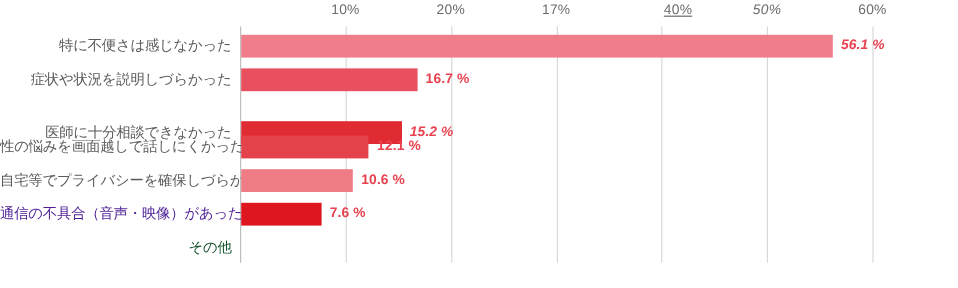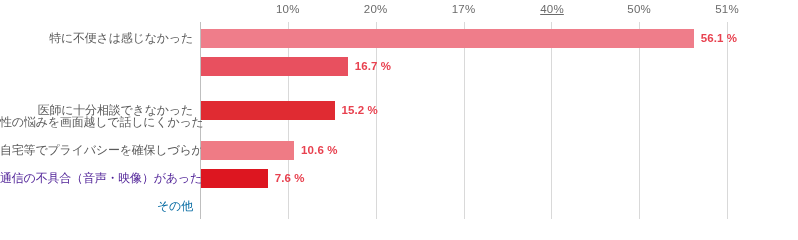--- a/index.html
+++ b/index.html
@@ -119,72 +119,77 @@
 </style>
 </head>
 <body>
 
 <div id="chart-root">
 
   <div class="axis-top">
       <div class="tick-label" style="left: 87.8333px; color: rgb(107, 107, 107);">10%</div>
       <div class="tick-label" style="left: 175.667px; color: rgb(107, 107, 107);">20%</div>
       <div class="tick-label" style="left: 263.5px; color: rgb(107, 107, 107);">17%</div>
-      <div class="tick-label" style="left: 352px; color: rgb(107, 107, 107); text-decoration: underline;">40%</div>
-      <div class="tick-label" style="left: 439.167px; color: rgb(107, 107, 107);">50%</div>
-      <div class="tick-label" style="left: 527px; color: rgb(107, 107, 107);">51%</div>
+      <div class="tick-label" style="left: 365px; color: rgb(107, 107, 107); text-decoration: underline;">40%</div>
+      <div class="tick-label" style="left: 439.167px; color: rgb(107, 107, 107); font-style: italic;">50%</div>
+      <div class="tick-label" style="left: 527px; color: rgb(107, 107, 107);">60%</div>
     </div>
 
   <div class="plot-area">
     <div class="axis-line-v"></div>
   <div class="gridline" style="left: 87.8333px; background: rgb(217, 217, 217);"></div>
       <div class="gridline" style="left: 175.667px; background: rgb(217, 217, 217);"></div>
       <div class="gridline" style="left: 263.5px; background: rgb(217, 217, 217);"></div>
       <div class="gridline" style="left: 351.333px; background: rgb(217, 217, 217);"></div>
       <div class="gridline" style="left: 439.167px; background: rgb(217, 217, 217);"></div>
       <div class="gridline" style="left: 527px; background: rgb(217, 217, 217);"></div>
     </div>
 
   <div class="rows">
       <div class="row" style="top: 24px;">
         <div class="cat-label" style="color: rgb(90, 90, 90);">特に不便さは感じなかった</div>
         <div class="bar-wrap">
           <div class="bar" style="width: 492.745px; background: rgb(239, 125, 138);"></div>
-          <div class="bar-value" style="color: rgb(232, 65, 79);">56.1 %</div>
+          <div class="bar-value" style="color: rgb(232, 65, 79); font-style: italic;">56.1 %</div>
         </div>
       </div>
       <div class="row" style="top: 52px;">
+        <div class="cat-label" style="color: rgb(90, 90, 90);">症状や状況を説明しづらかった</div>
         <div class="bar-wrap">
           <div class="bar" style="width: 146.682px; background: rgb(232, 80, 95);"></div>
           <div class="bar-value" style="color: rgb(232, 65, 79);">16.7 %</div>
         </div>
       </div>
       <div class="row" style="top: 96px;">
         <div class="cat-label" style="color: rgb(90, 90, 90);">医師に十分相談できなかった</div>
         <div class="bar-wrap">
           <div class="bar" style="width: 133.507px; background: rgb(224, 43, 50);"></div>
-          <div class="bar-value" style="color: rgb(232, 65, 79);">15.2 %</div>
+          <div class="bar-value" style="color: rgb(232, 65, 79); font-style: italic;">15.2 %</div>
         </div>
       </div>
       <div class="row" style="top: 108px;">
         <div class="cat-label" style="color: rgb(90, 90, 90);">性の悩みを画面越しで話しにくかった</div>
+        <div class="bar-wrap">
+          <div class="bar" style="width: 106.278px; background: rgb(227, 66, 75);"></div>
+          <div class="bar-value" style="color: rgb(232, 65, 79);">12.1 %</div>
+        </div>
       </div>
       <div class="row" style="top: 136px;">
         <div class="cat-label" style="color: rgb(90, 90, 90);">自宅等でプライバシーを確保しづらかった</div>
         <div class="bar-wrap">
           <div class="bar" style="width: 93.1033px; background: rgb(239, 123, 133);"></div>
           <div class="bar-value" style="color: rgb(232, 65, 79);">10.6 %</div>
         </div>
       </div>
       <div class="row" style="top: 164px;">
         <div class="cat-label" style="color: #4c1d95;">通信の不具合（音声・映像）があった</div>
         <div class="bar-wrap">
           <div class="bar" style="width: 66.7533px; background: rgb(221, 22, 32);"></div>
           <div class="bar-value" style="color: rgb(232, 65, 79);">7.6 %</div>
         </div>
       </div>
       <div class="row" style="top: 192px;">
-        <div class="cat-label" style="color: #0369a1;">その他</div>
+        <div class="cat-label" style="color: #14532d;">その他</div>
         <div class="bar-wrap"></div>
       </div>
     </div>
 
 </div>
 
 </body></html>

